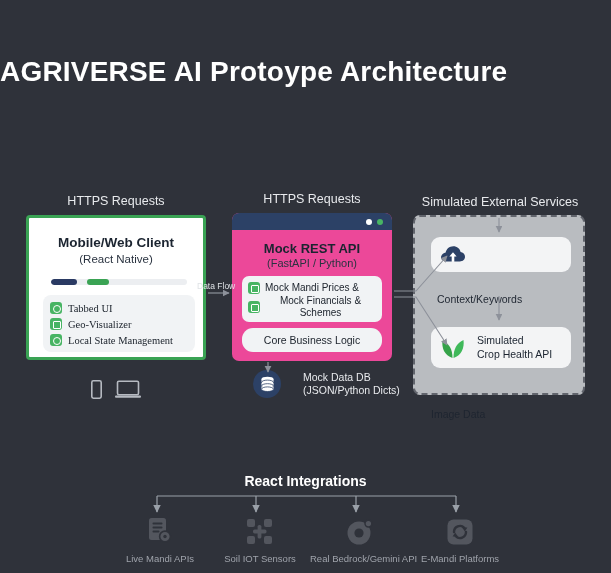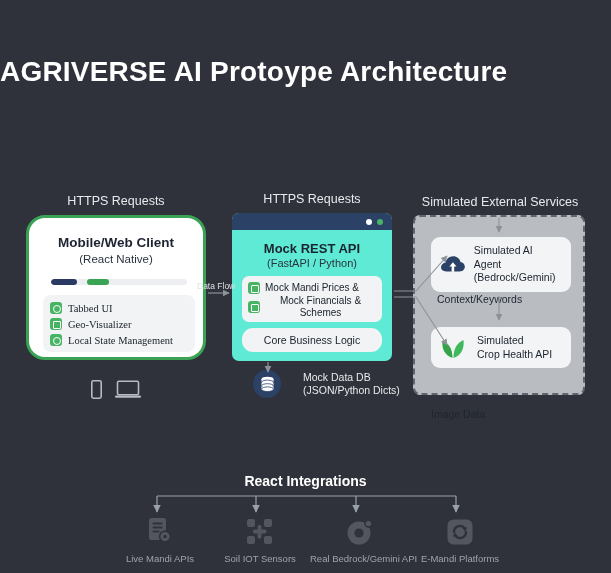--- a/index.html
+++ b/index.html
@@ -30,21 +30,21 @@
   #cap-left   { left: 26px;  top: 194px; width: 180px; }
   #cap-mid    { left: 232px; top: 192px; width: 160px; }
   #cap-right  { left: 408px; top: 195px; width: 184px; }
 
   
   #client-panel {
     position: absolute; left: 26px; top: 215px;
     width: 180px; height: 145px;
     background: #ffffff;
     border: 3px solid #3aa354;
-    border-radius: 19px;
+    border-radius: 4px;
   }
   .panel-title {
     text-align: center; color: #1b2430;
     font-size: 13.5px; font-weight: bold;
     margin-top: 17px; line-height: 1.25;
   }
   .panel-sub {
     text-align: center; color: #2a3340;
     font-size: 11.5px; line-height: 1.3;
   }
@@ -80,21 +80,21 @@
   .feature-label { color: #202730; font-size: 10.5px; white-space: nowrap; }
 
   
   #devices { position: absolute; left: 26px; top: 380px; width: 180px;
              display: flex; justify-content: center; align-items: flex-end; gap: 13px; }
 
   
   #api-panel {
     position: absolute; left: 232px; top: 213px;
     width: 160px; height: 148px;
-    background: #5eead4; border-radius: 7px;
+    background: #ec4899; border-radius: 7px;
     overflow: hidden;
   }
   #api-bar {
     height: 17px; background: #2c4166;
     display: flex; align-items: center; justify-content: flex-end;
     padding-right: 9px; gap: 5px;
   }
   .dot { width: 6px; height: 6px; border-radius: 50%; }
   .dot.white { background: #ffffff; }
   .dot.green { background: #48b564; }
@@ -260,24 +260,20 @@
     </div>
   </div>
 
   <div id="ext-panel">
     <div class="ext-card" id="ext-card-ai">
       <svg width="26" height="21" viewBox="0 0 26 21">
         <path d="M6.2 17.5h13.6c3.2 0 5.2-2.1 5.2-4.7 0-2.5-1.9-4.5-4.4-4.7C20.1 4.6 17 2.2 13.3 2.2 9.4 2.2 6.2 5 5.7 8.6 3 9 1 11.2 1 13.6c0 2.3 2 3.9 5.2 3.9z" fill="#2c4166"></path>
         <rect x="11.7" y="10.5" width="2.6" height="7.4" fill="#ffffff"></rect>
         <path d="M13 8.2 L16.6 12.4 L9.4 12.4 Z" fill="#ffffff"></path>
       </svg>
-      <div>
-        <div class="ext-label">Simulated AI Agent</div>
-        <div class="ext-label">(Bedrock/Gemini)</div>
-      </div>
     </div>
 
     <div class="ext-note" id="note-context">Context/Keywords</div>
 
     <div class="ext-card" id="ext-card-crop">
       <svg width="26" height="24" viewBox="0 0 26 24">
         <path d="M12.5 22 C12.5 13 9 7.5 2.5 4.5 C1.5 12 4.5 19.5 12.5 22 Z" fill="#35a349"></path>
         <path d="M13.5 22 C13.5 12.5 17 7 23.5 4 C24.5 12 21.5 19.5 13.5 22 Z" fill="#3fb95a"></path>
       </svg>
       <div>

